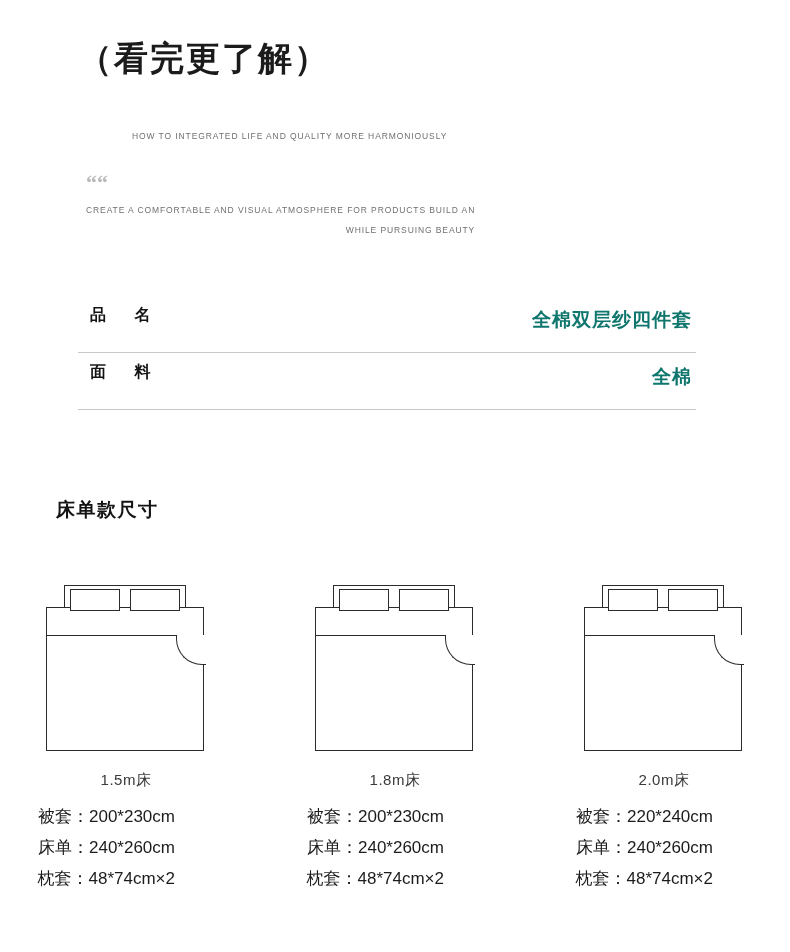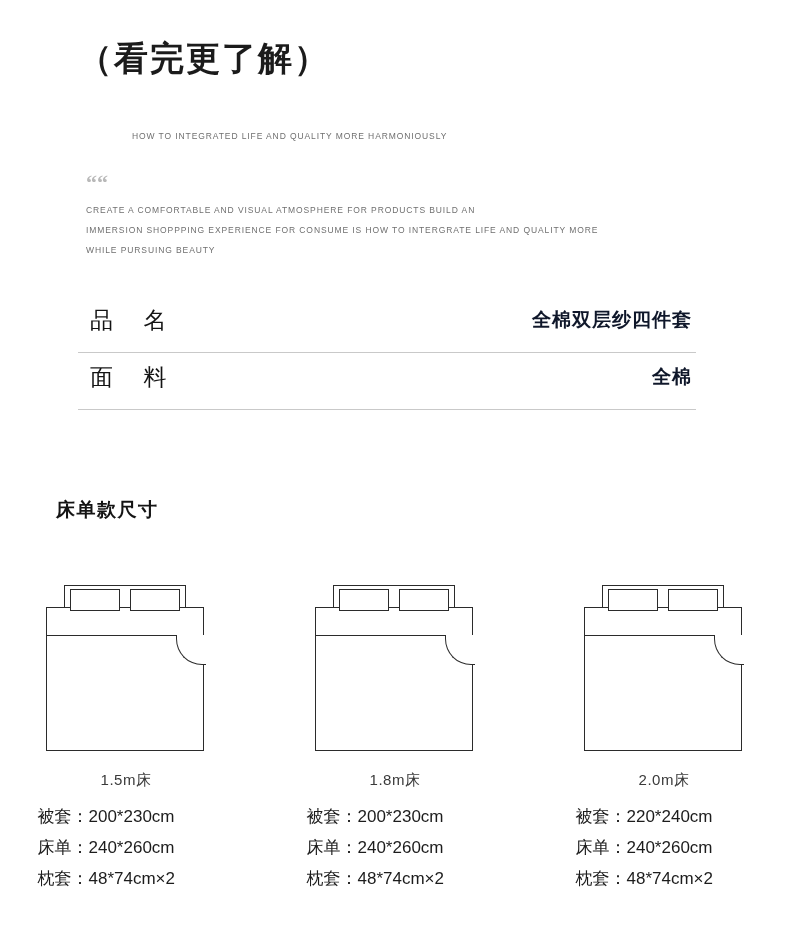--- a/index.html
+++ b/index.html
@@ -14,20 +14,21 @@
     color: #222222;
     position: relative;
     overflow: hidden;
   }
 
   .page {
     width: 790px;
     height: 952px;
     position: relative;
     background: #ffffff;
+    text-align: right;
   }
 
   
   .header-title {
     position: absolute;
     left: 78px;
     top: 36px;
     font-size: 34px;
     font-weight: 700;
     letter-spacing: 2px;
@@ -78,32 +79,32 @@
   .spec-row {
     position: relative;
     height: 56px;
     border-bottom: 1px solid #c9c9c9;
   }
   .spec-row:last-child { border-bottom: 1px solid #c9c9c9; }
   .spec-label {
     position: absolute;
     left: 12px;
     top: 9px;
-    font-size: 23px;
-    font-weight: 400;
+    font-size: 16px;
+    font-weight: 700;
     letter-spacing: 12px;
     color: #141414;
   }
   .spec-value {
     position: absolute;
     right: 4px;
     top: 11px;
     font-size: 19px;
     font-weight: 700;
-    color: #0f172a;
+    color: #0f766e;
     letter-spacing: 1px;
   }
 
   
   .sizes-title {
     position: absolute;
     left: 56px;
     top: 497px;
     font-size: 19px;
     font-weight: 700;
@@ -213,21 +214,20 @@
 <div class="page">
 
   <div class="header-title">（看完更了解）</div>
 
   <div class="eng-line-1">HOW TO INTEGRATED LIFE AND QUALITY MORE HARMONIOUSLY</div>
 
   <div class="quote-mark">““</div>
 
   <div class="eng-block">
     <div>CREATE A COMFORTABLE AND VISUAL ATMOSPHERE FOR PRODUCTS BUILD AN</div>
-    <div>IMMERSION SHOPPPING EXPERIENCE FOR CONSUME IS HOW TO INTERGRATE LIFE AND QUALITY MORE</div>
     <div>WHILE PURSUING BEAUTY</div>
   </div>
 
   <div class="spec-table">
     <div class="spec-row">
       <div class="spec-label">品  名</div>
       <div class="spec-value">全棉双层纱四件套</div>
     </div>
     <div class="spec-row">
       <div class="spec-label">面  料</div>

